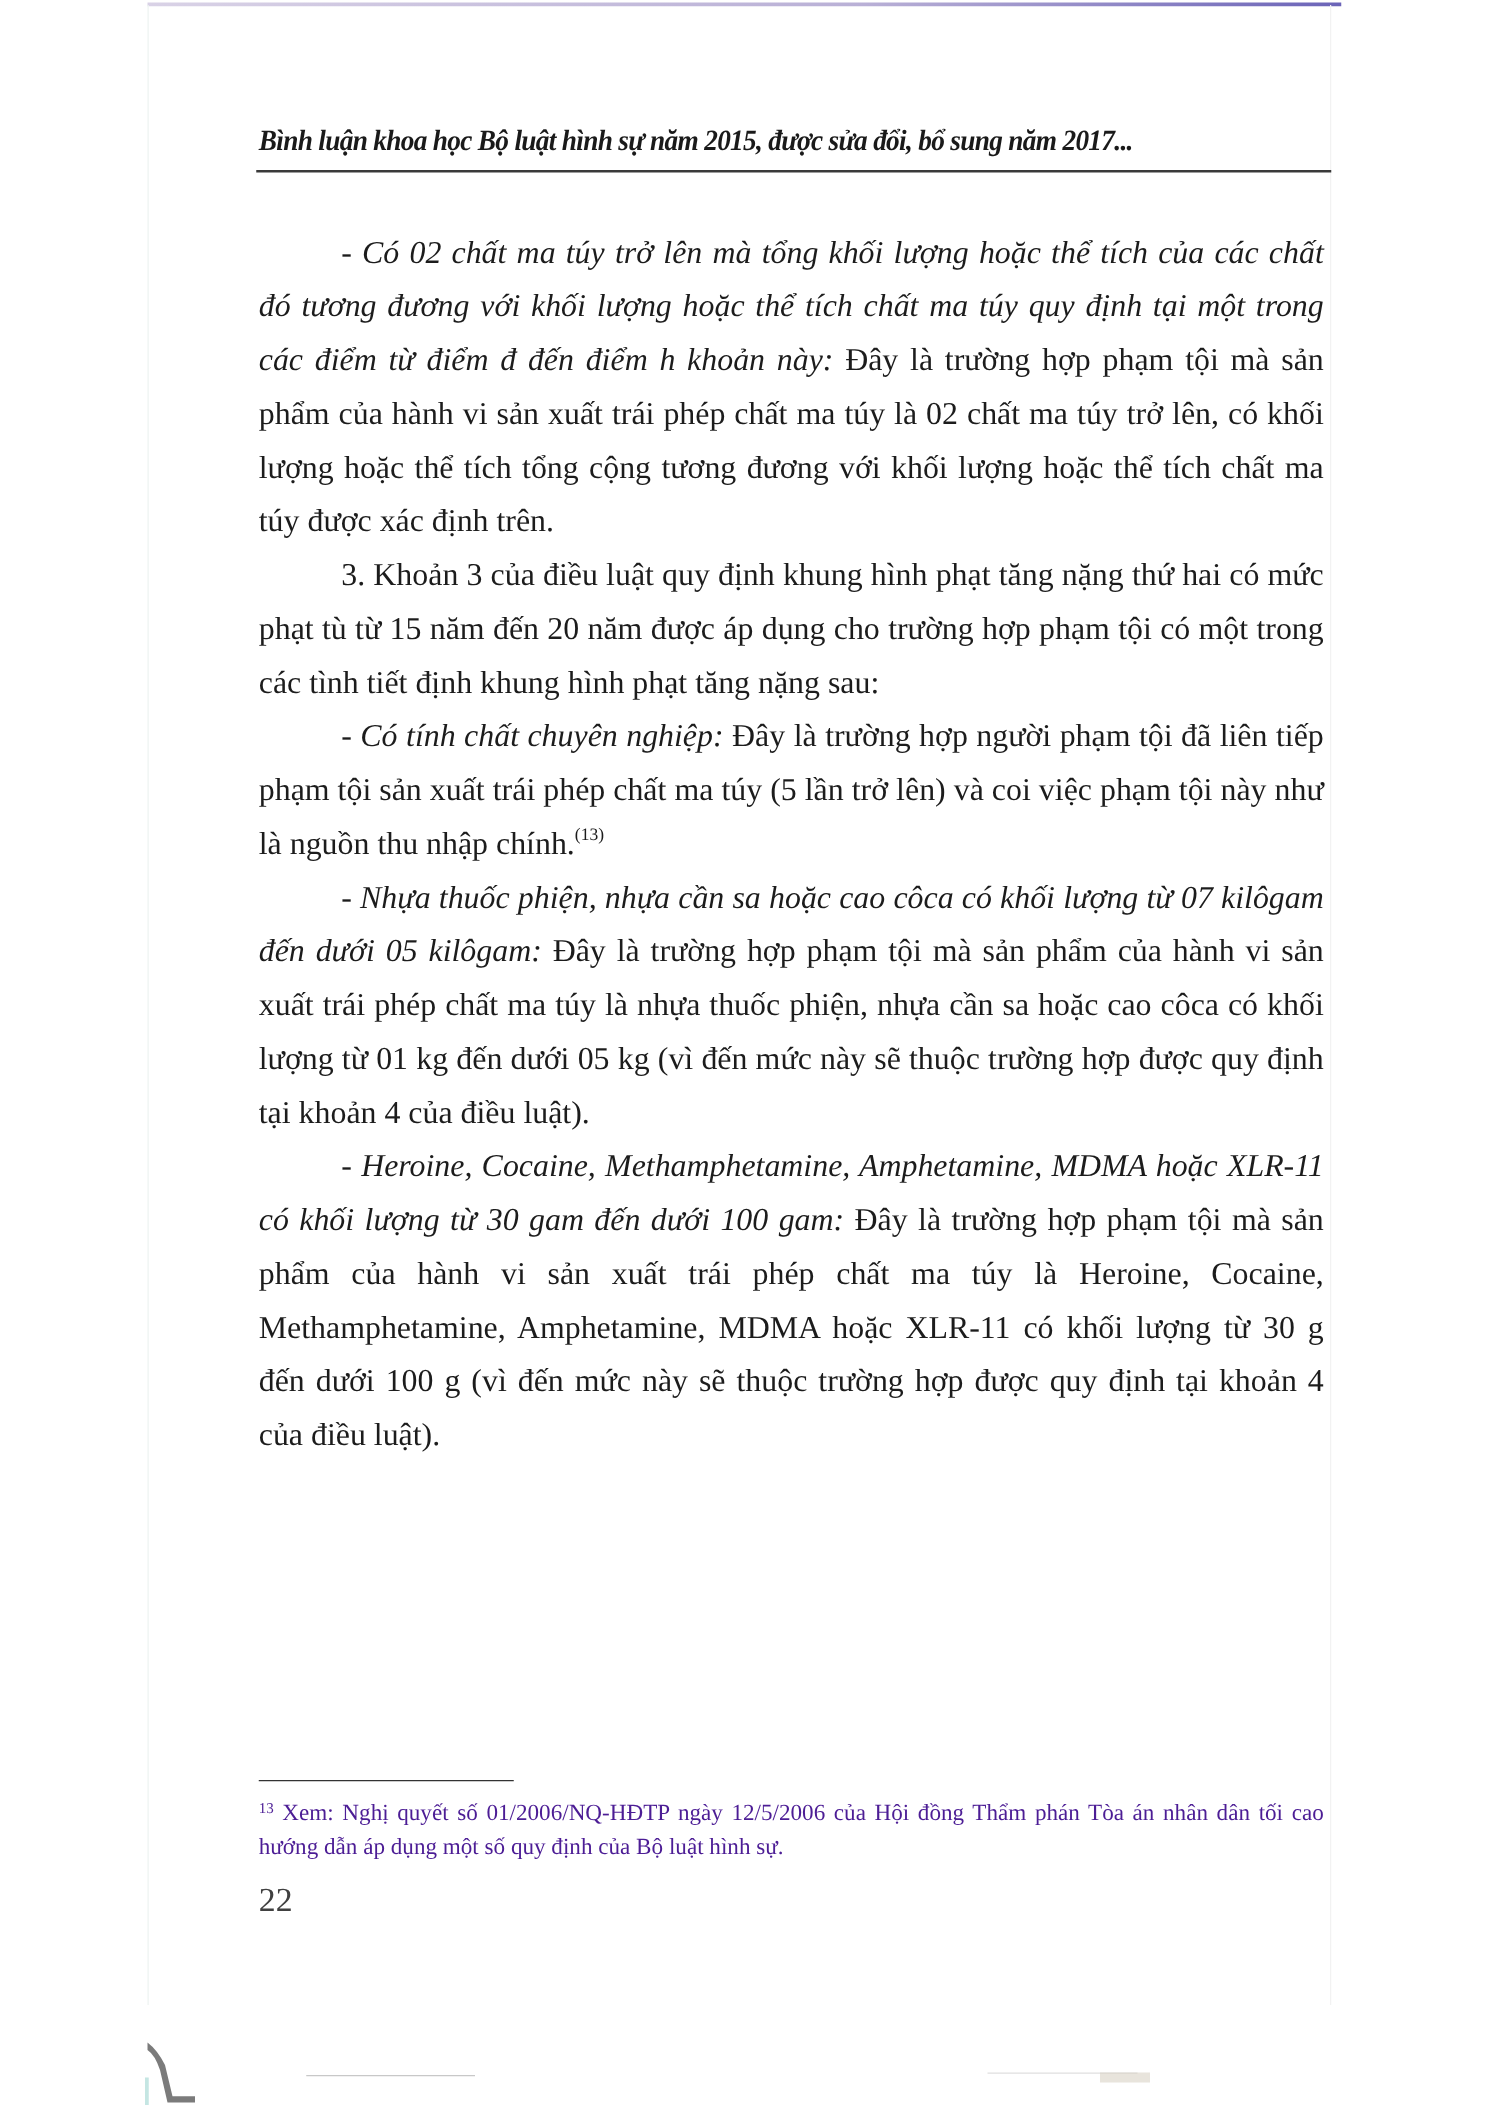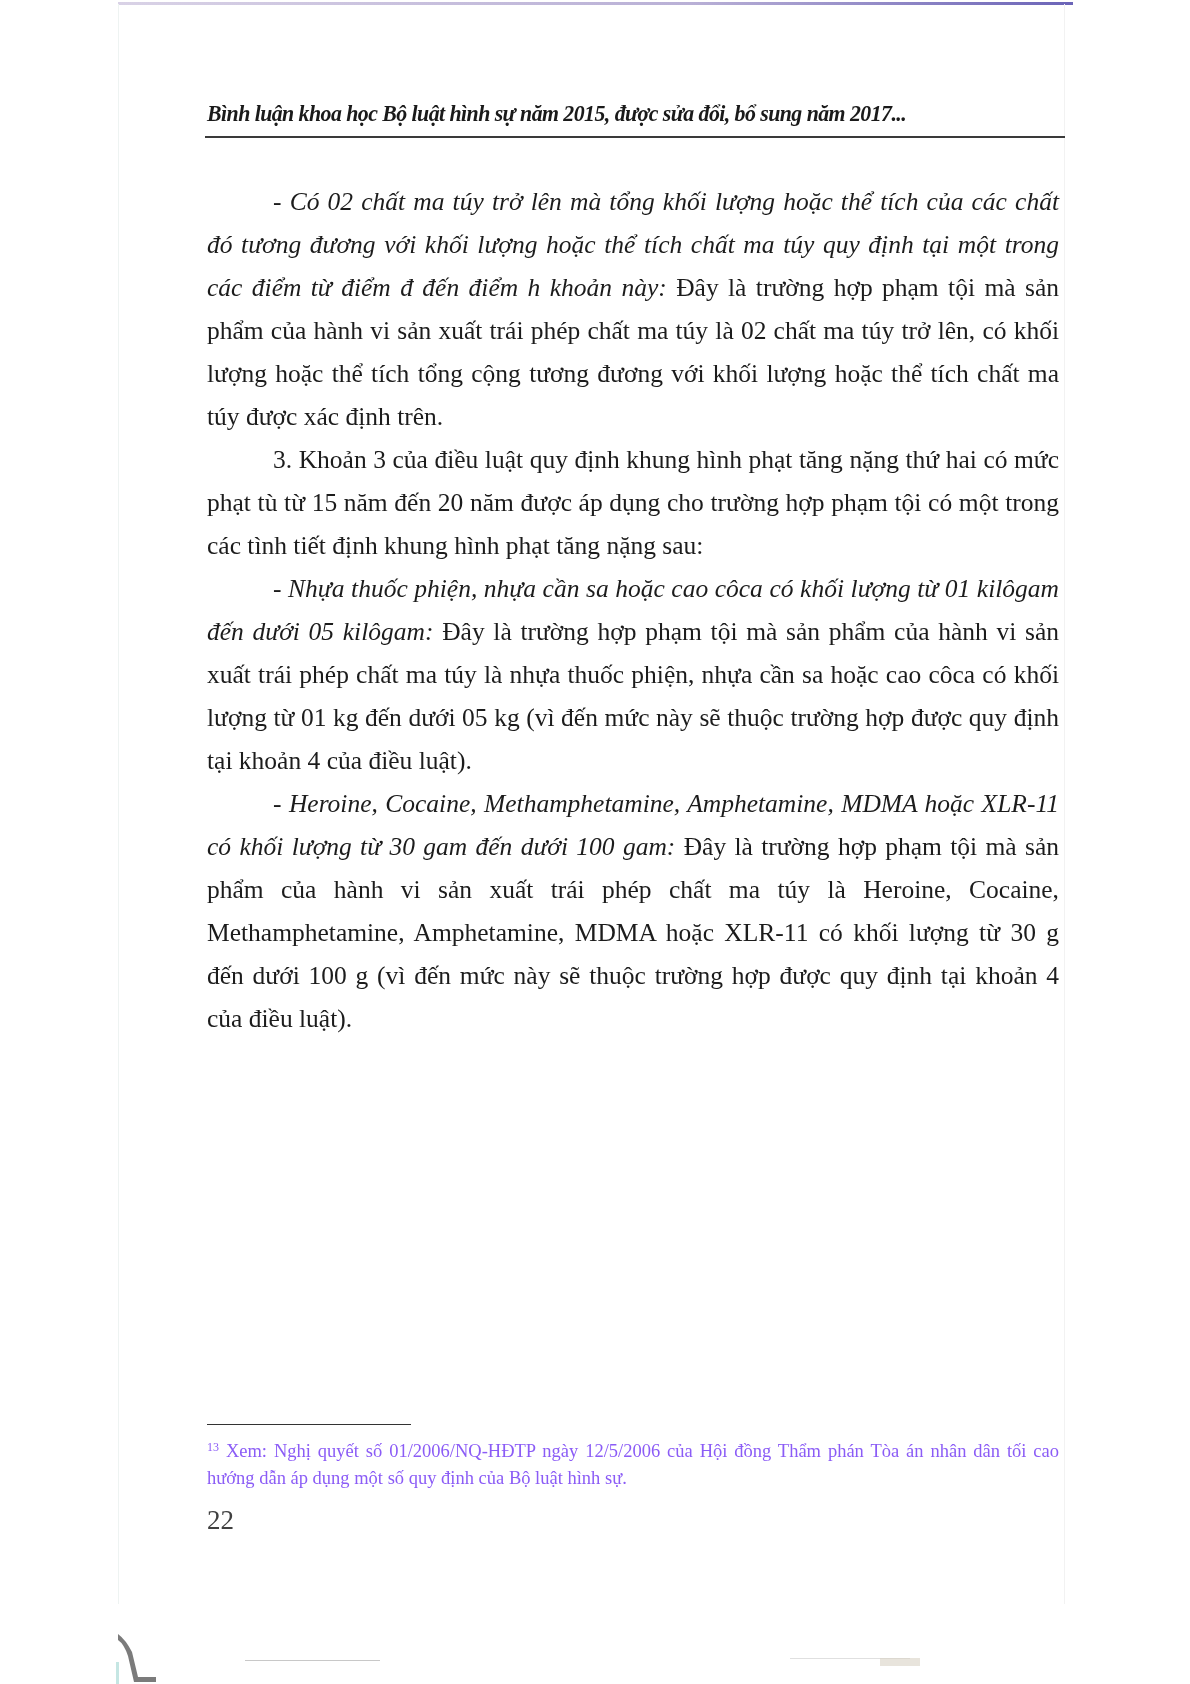--- a/index.html
+++ b/index.html
@@ -38,21 +38,21 @@
   .body-text p { margin: 0; text-indent: 66px; }
   .body-text p.gap { }
   .body-text .term { font-style: italic; }
   .body-text sup { font-size: 14px; line-height: 0; vertical-align: 11px; }
   .footnote-rule {
     position: absolute; left: 207px; top: 1424px; width: 204px; height: 1px;
     background: #333;
   }
   .footnote {
     position: absolute; left: 207px; top: 1438px; width: 852px;
-    font-size: 18.5px; line-height: 27px; text-align: justify; color: #8b5cf6;
+    font-size: 18.5px; line-height: 27px; text-align: justify; color: #4c1d95;
   }
   .footnote sup { font-size: 12px; vertical-align: 6px; line-height: 0; }
   .page-number {
     position: absolute; left: 207px; top: 1505px;
     font-size: 27px; color: #404040;
   }
   .scan-artifact-corner {
     position: absolute; left: 116px; top: 1622px; width: 44px; height: 62px;
   }
   .scan-artifact-line {
@@ -74,21 +74,22 @@
 <div class="page-edge-top"></div>
 <div class="page-edge-left"></div>
 <div class="page-edge-right"></div>
 
 <div class="running-header">Bình luận khoa học Bộ luật hình sự năm 2015, được sửa đổi, bổ sung năm 2017...</div>
 <div class="header-rule"></div>
 
 <div class="body-text">
   <p><span class="term">- Có 02 chất ma túy trở lên mà tổng khối lượng hoặc thể tích của các chất đó tương đương với khối lượng hoặc thể tích chất ma túy quy định tại một trong các điểm từ điểm đ đến điểm h khoản này:</span><span> Đây là trường hợp phạm tội mà sản phẩm của hành vi sản xuất trái phép chất ma túy là 02 chất ma túy trở lên, có khối lượng hoặc thể tích tổng cộng tương đương với khối lượng hoặc thể tích chất ma túy được xác định trên.</span></p>
   <p class="gap"><span>3. Khoản 3 của điều luật quy định khung hình phạt tăng nặng thứ hai có mức phạt tù từ 15 năm đến 20 năm được áp dụng cho trường hợp phạm tội có một trong các tình tiết định khung hình phạt tăng nặng sau:</span></p>
-  <p class="gap"><span class="term">- Nhựa thuốc phiện, nhựa cần sa hoặc cao côca có khối lượng từ 01 kilôgam đến dưới 05 kilôgam:</span><span> Đây là trường hợp phạm tội mà sản phẩm của hành vi sản xuất trái phép chất ma túy là nhựa thuốc phiện, nhựa cần sa hoặc cao côca có khối lượng từ 01 kg đến dưới 05 kg (vì đến mức này sẽ thuộc trường hợp được quy định tại khoản 4 của điều luật).</span></p>
+  <p class="gap"><span class="term">- Có tính chất chuyên nghiệp:</span><span> Đây là trường hợp người phạm tội đã liên tiếp phạm tội sản xuất trái phép chất ma túy (5 lần trở lên) và coi việc phạm tội này như là nguồn thu nhập chính.</span><sup>(13)</sup></p>
+  <p class="gap"><span class="term">- Nhựa thuốc phiện, nhựa cần sa hoặc cao côca có khối lượng từ 07 kilôgam đến dưới 05 kilôgam:</span><span> Đây là trường hợp phạm tội mà sản phẩm của hành vi sản xuất trái phép chất ma túy là nhựa thuốc phiện, nhựa cần sa hoặc cao côca có khối lượng từ 01 kg đến dưới 05 kg (vì đến mức này sẽ thuộc trường hợp được quy định tại khoản 4 của điều luật).</span></p>
   <p class="gap"><span class="term">- Heroine, Cocaine, Methamphetamine, Amphetamine, MDMA hoặc XLR-11 có khối lượng từ 30 gam đến dưới 100 gam:</span><span> Đây là trường hợp phạm tội mà sản phẩm của hành vi sản xuất trái phép chất ma túy là Heroine, Cocaine, Methamphetamine, Amphetamine, MDMA hoặc XLR-11 có khối lượng từ 30 g đến dưới 100 g (vì đến mức này sẽ thuộc trường hợp được quy định tại khoản 4 của điều luật).</span></p>
 </div>
 
 <div class="footnote-rule"></div>
 <div class="footnote"><sup>13</sup><span> Xem: Nghị quyết số 01/2006/NQ-HĐTP ngày 12/5/2006 của Hội đồng Thẩm phán Tòa án nhân dân tối cao hướng dẫn áp dụng một số quy định của Bộ luật hình sự.</span></div>
 
 <div class="page-number">22</div>
 
 <svg class="scan-artifact-corner" viewBox="0 0 44 62">
   <path d="M2 12 Q10 18 16 30 L22 55 L40 55 L40 60 L18 60 L12 34 Q8 22 2 18 Z" fill="#5a5a5a" opacity="0.8"></path>

